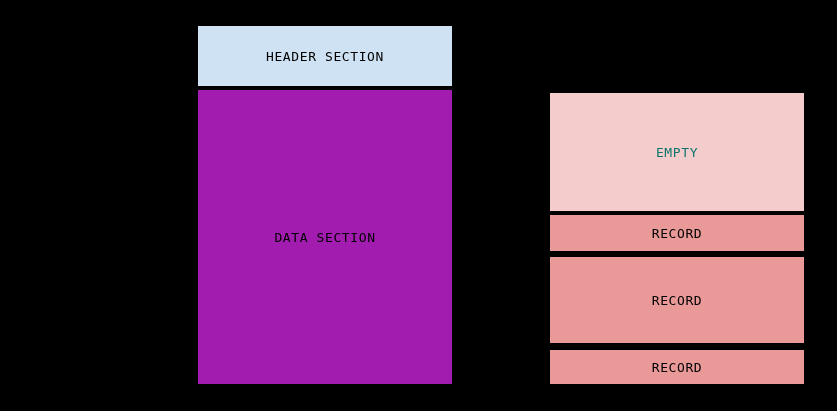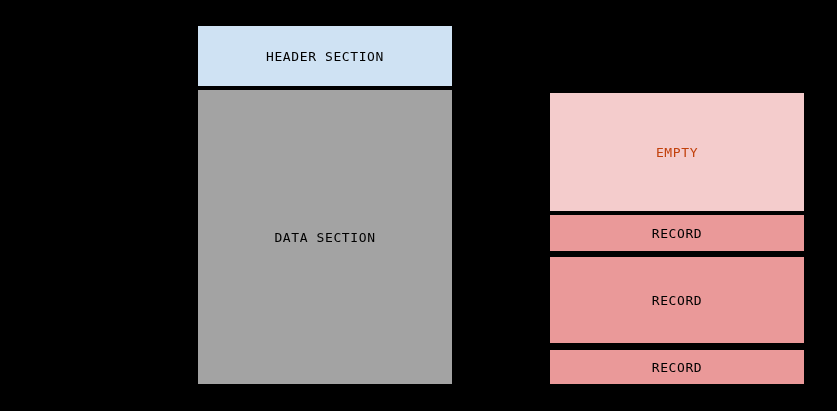--- a/index.html
+++ b/index.html
@@ -100,29 +100,29 @@
 <body>
 
 <div class="canvas" style="background: rgb(0, 0, 0); border-radius: 15px;">
 
   <div id="left-stack">
 
     <div class="block" id="header-section" style="background: rgb(207, 226, 243); border-color: rgb(0, 0, 0); color: rgb(0, 0, 0);">
       <span class="label">HEADER SECTION</span>
     </div>
 
-    <div class="block" id="data-section" style="background: #a3a3a3; border-color: rgb(0, 0, 0); color: rgb(0, 0, 0); text-align: right;">
+    <div class="block" id="data-section" style="background: #a21caf; border-color: rgb(0, 0, 0); color: rgb(0, 0, 0); text-align: right;">
       <span class="label">DATA SECTION</span>
     </div>
 
   </div>
 
   <div id="right-stack">
 
-    <div class="block" id="empty-block" style="background: rgb(244, 204, 204); border-color: rgb(0, 0, 0); color: #c2410c;">
+    <div class="block" id="empty-block" style="background: rgb(244, 204, 204); border-color: rgb(0, 0, 0); color: #0f766e;">
       <span class="label">EMPTY</span>
     </div>
 
     <div class="block" id="record-block-1" style="background: rgb(234, 153, 153); border-color: rgb(0, 0, 0); color: rgb(0, 0, 0);">
       <span class="label">RECORD</span>
     </div>
 
     <div class="block" id="record-block-2" style="background: rgb(234, 153, 153); border-color: rgb(0, 0, 0); color: rgb(0, 0, 0);">
       <span class="label">RECORD</span>
     </div>

